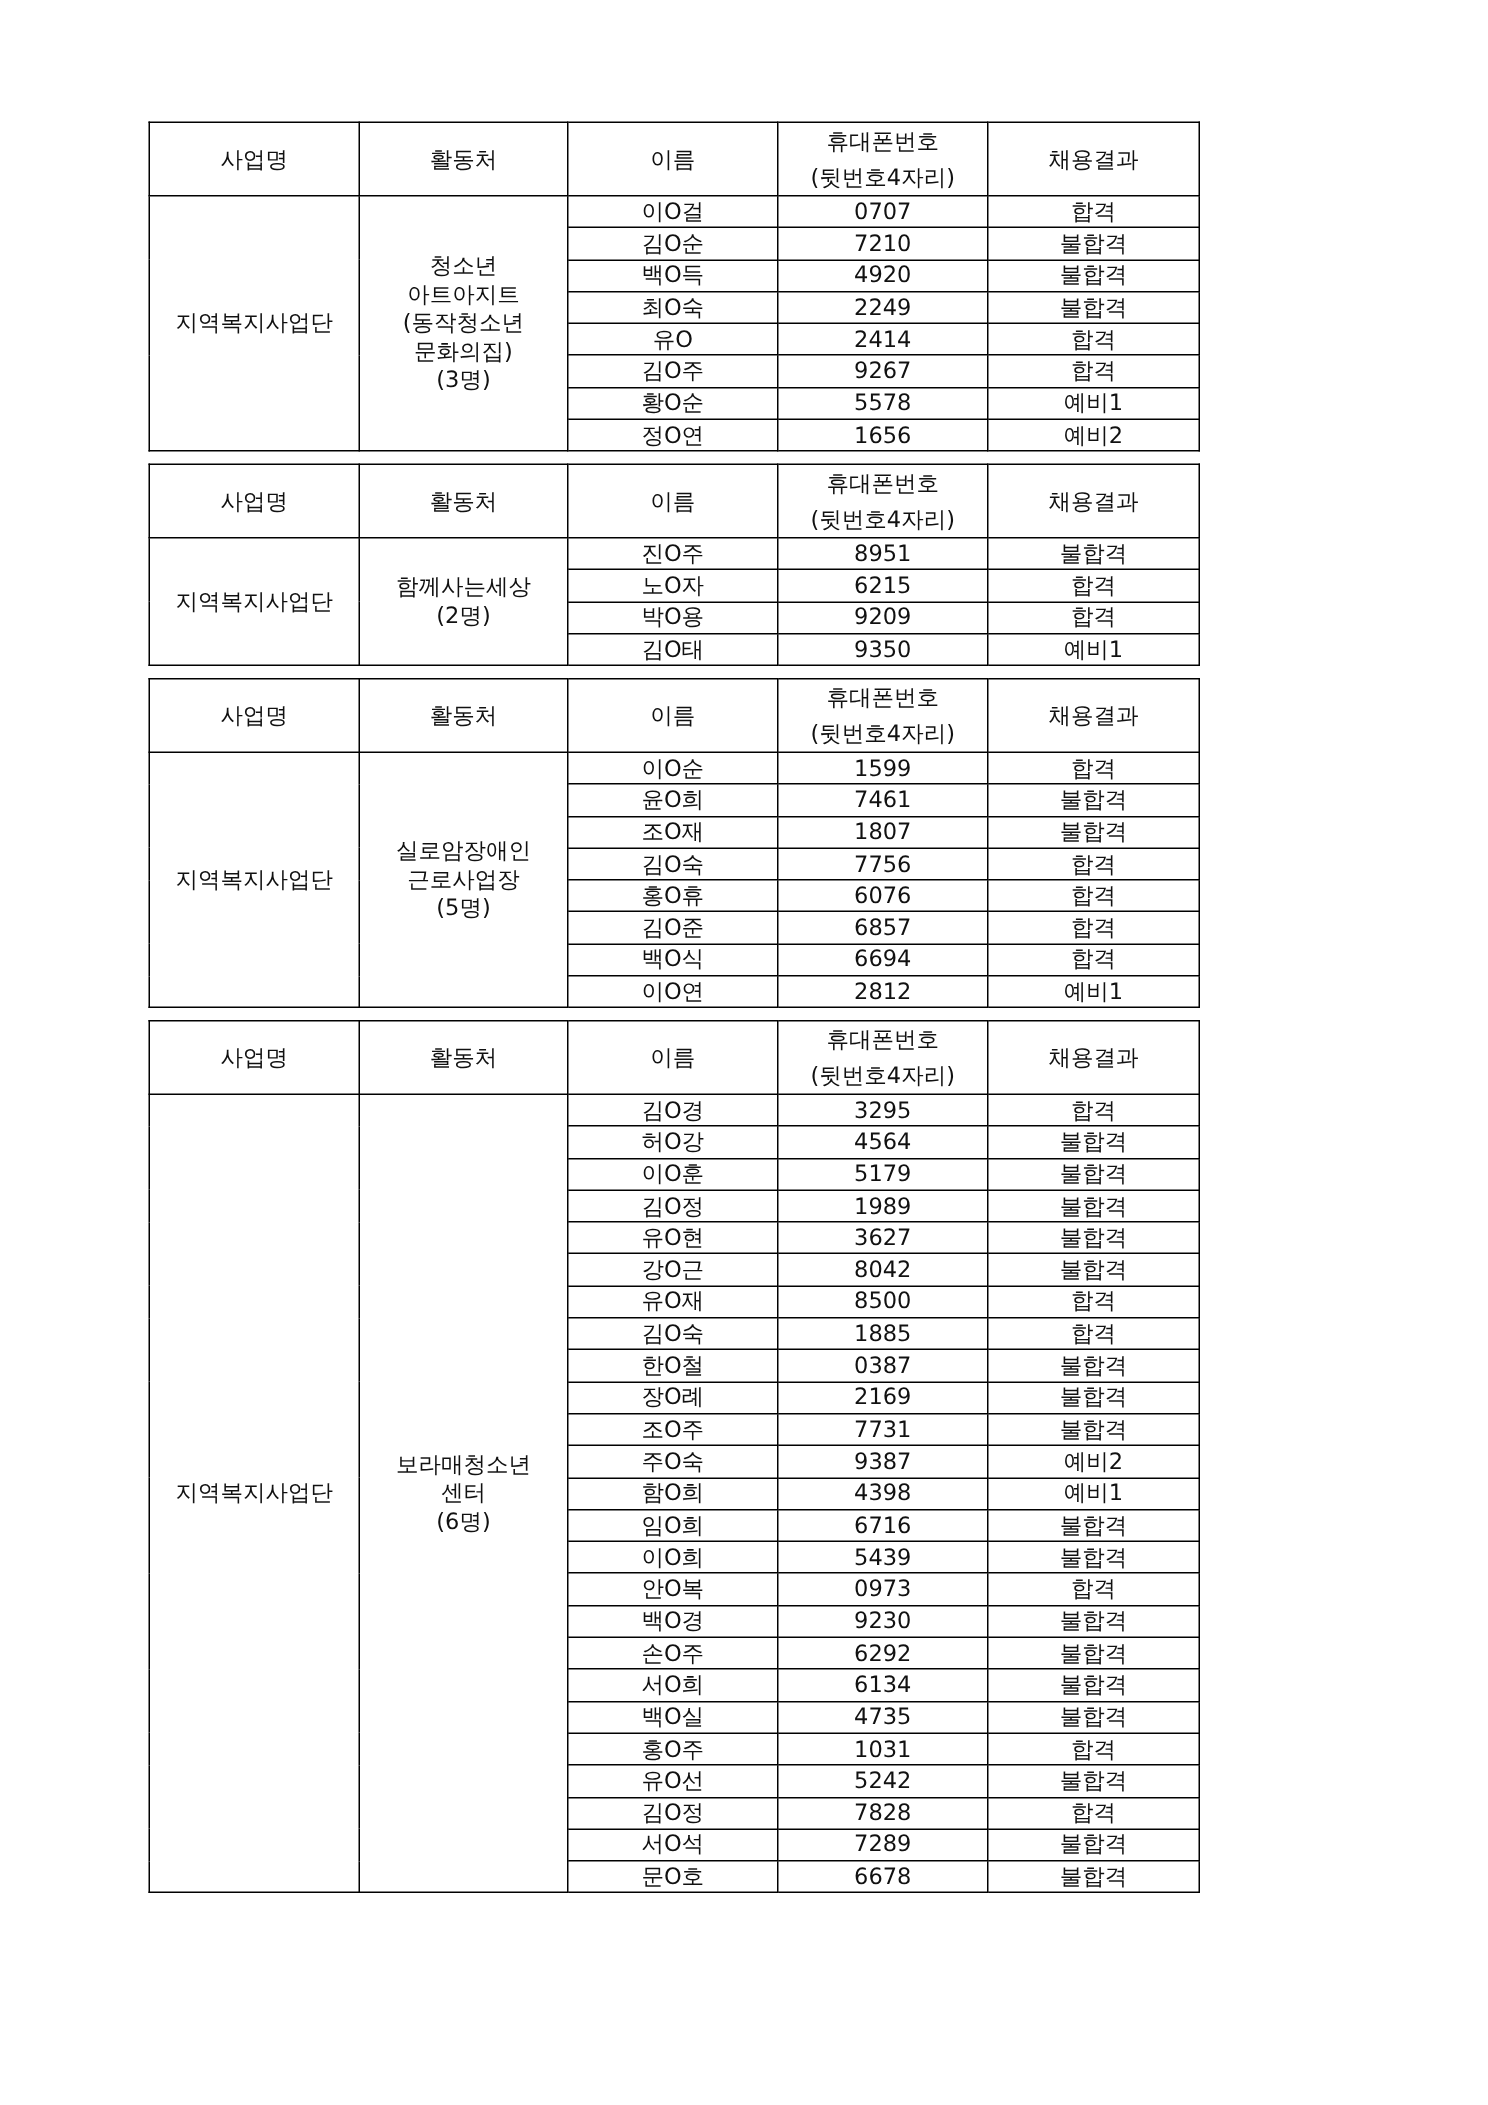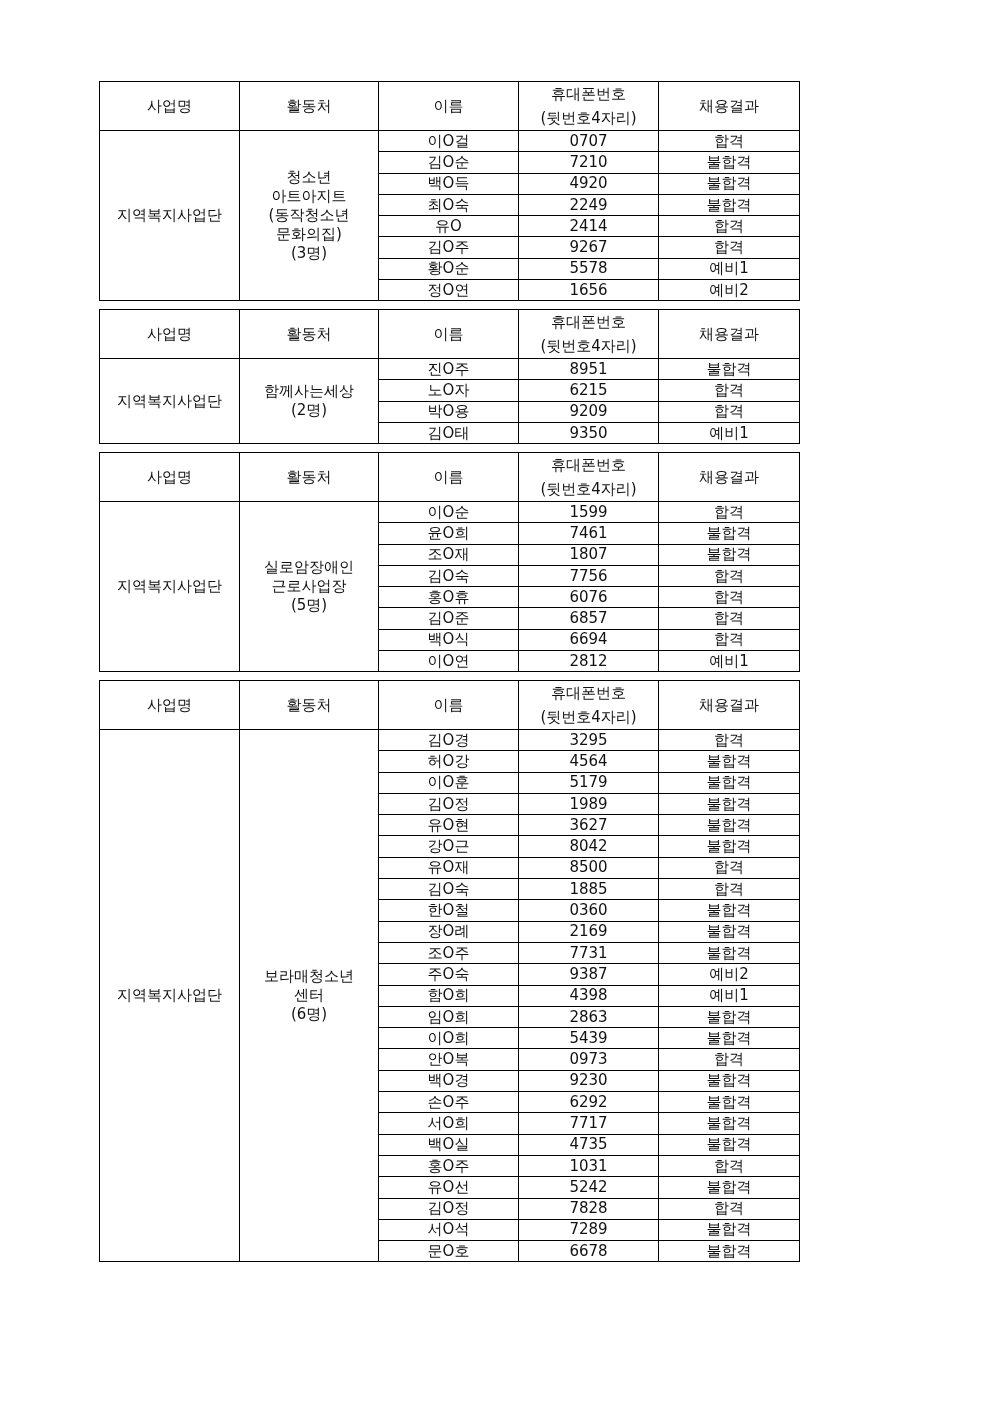--- a/index.html
+++ b/index.html
@@ -266,21 +266,21 @@
           <td>8500</td>
           <td>합격</td>
         </tr>
         <tr class="row">
           <td>김O숙</td>
           <td>1885</td>
           <td>합격</td>
         </tr>
         <tr class="row">
           <td>한O철</td>
-          <td>0360</td>
+          <td>0387</td>
           <td>불합격</td>
         </tr>
         <tr class="row">
           <td>장O례</td>
           <td>2169</td>
           <td>불합격</td>
         </tr>
         <tr class="row">
           <td>조O주</td>
           <td>7731</td>
@@ -291,21 +291,21 @@
           <td>9387</td>
           <td>예비2</td>
         </tr>
         <tr class="row">
           <td>함O희</td>
           <td>4398</td>
           <td>예비1</td>
         </tr>
         <tr class="row">
           <td>임O희</td>
-          <td>2863</td>
+          <td>6716</td>
           <td>불합격</td>
         </tr>
         <tr class="row">
           <td>이O희</td>
           <td>5439</td>
           <td>불합격</td>
         </tr>
         <tr class="row">
           <td>안O복</td>
           <td>0973</td>
@@ -316,21 +316,21 @@
           <td>9230</td>
           <td>불합격</td>
         </tr>
         <tr class="row">
           <td>손O주</td>
           <td>6292</td>
           <td>불합격</td>
         </tr>
         <tr class="row">
           <td>서O희</td>
-          <td>7717</td>
+          <td>6134</td>
           <td>불합격</td>
         </tr>
         <tr class="row">
           <td>백O실</td>
           <td>4735</td>
           <td>불합격</td>
         </tr>
         <tr class="row">
           <td>홍O주</td>
           <td>1031</td>

